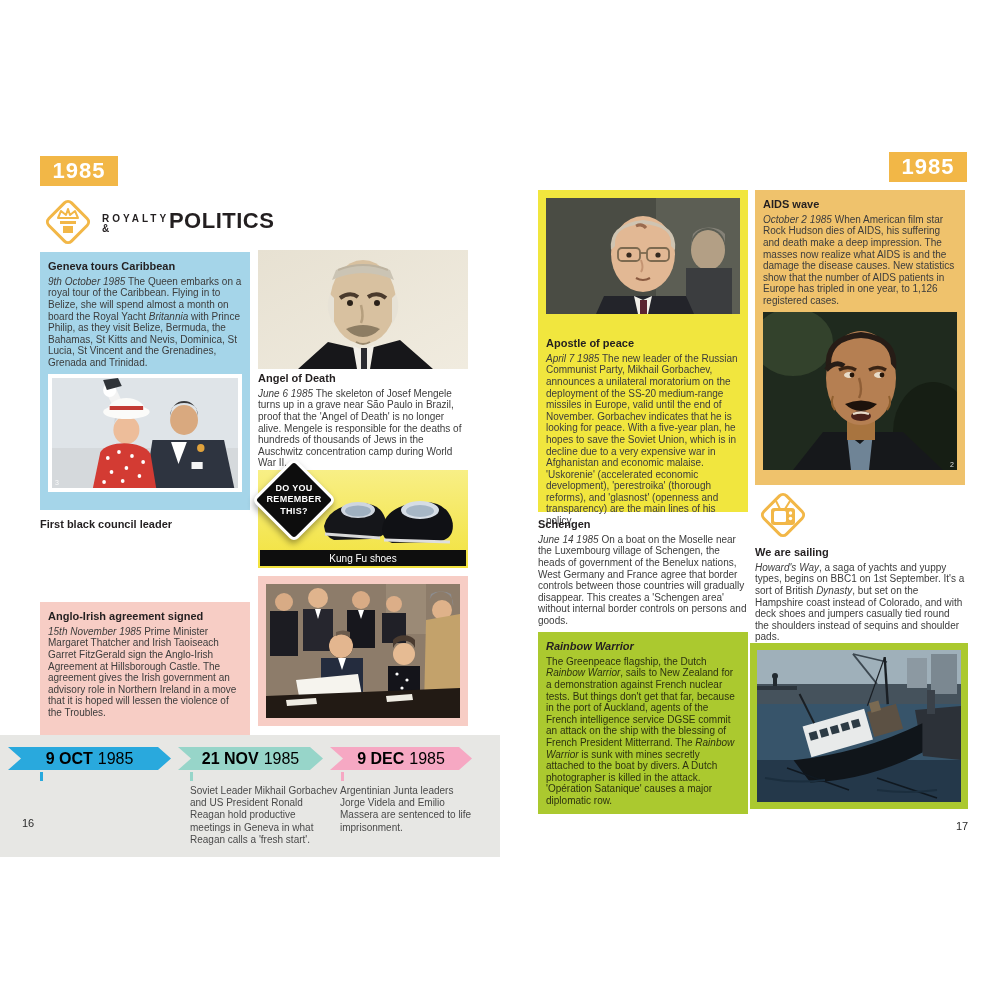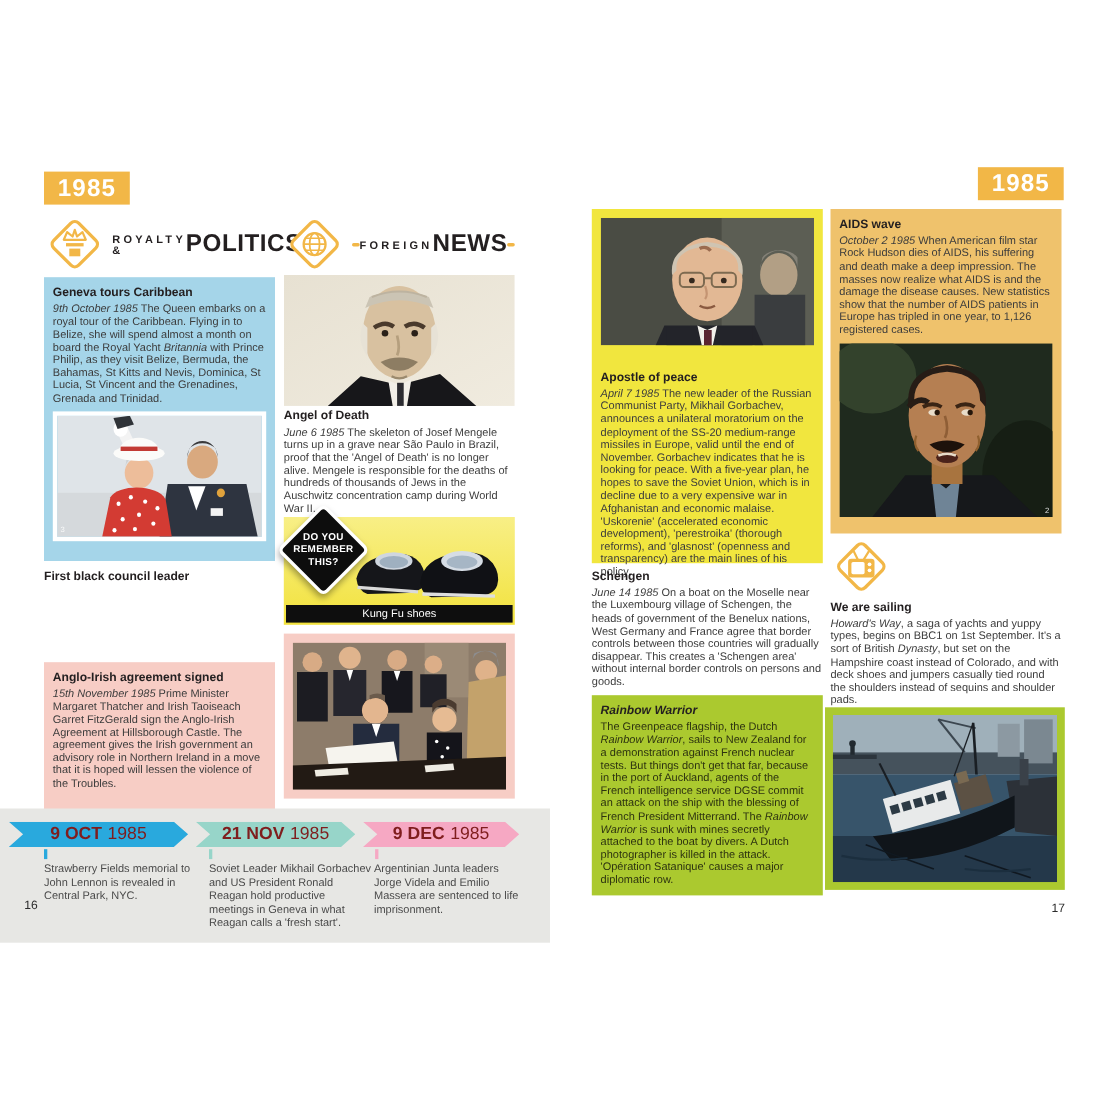--- a/index.html
+++ b/index.html
@@ -38,21 +38,21 @@
   #remember .txt{position:absolute;inset:0;display:flex;flex-direction:column;align-items:center;justify-content:center;
     color:#fff;font-weight:bold;font-size:9px;line-height:1.25;text-align:center;letter-spacing:.3px;}
 
   #shoes-box{position:absolute;left:258px;top:470px;width:210px;height:98px;background:linear-gradient(#F8EF86,#F2E23C);}
   #shoes-caption{position:absolute;left:2px;right:2px;bottom:2px;height:16px;background:#0e0e0e;color:#fff;
     font-size:10px;display:flex;align-items:center;justify-content:center;}
 
   
   #strip{position:absolute;left:0;top:735px;width:500px;height:122px;background:#E7E7E4;}
   .arrow{position:absolute;top:12px;height:23px;display:flex;align-items:center;justify-content:center;
-    font-size:16px;color:#7f1d1d;white-space:nowrap;
+    font-size:16px;color:#000000;white-space:nowrap;
     clip-path:polygon(0 0,calc(100% - 13px) 0,100% 50%,calc(100% - 13px) 100%,0 100%,13px 50%);}
   .arrow b{font-weight:bold;margin-right:5px;}
   .tick{position:absolute;top:37px;width:3px;height:9px;}
   .tl-text{position:absolute;top:50px;font-size:10px;line-height:1.22;color:#4a4a4a;}
   .pagenum{position:absolute;font-size:11px;color:#2b2b2b;}
 
   svg{display:block;}
 </style>
 </head>
 <body>
@@ -122,38 +122,20 @@
 
   <div class="art" style="left:40px;top:518px;width:210px;">
     <h4>First black council leader</h4>
   </div>
 
   <div class="art pad" style="left: 40px; top: 602px; width: 210px; min-height: 136px; background-color: rgb(247, 205, 197);">
     <h4>Anglo-Irish agreement signed</h4>
     <p><i>15th November 1985</i> Prime Minister Margaret Thatcher and Irish Taoiseach Garret FitzGerald sign the Anglo-Irish Agreement at Hillsborough Castle. The agreement gives the Irish government an advisory role in Northern Ireland in a move that it is hoped will lessen the violence of the Troubles.</p>
   </div>
 
-  <div class="sec" style="left:258px;top:194px;width:210px;">
-    <div class="dia">
-      <svg viewBox="0 0 56 56">
-        <rect x="12" y="12" width="32" height="32" rx="5" transform="rotate(45 28 28)" fill="#fff" stroke="#F2B747" stroke-width="3"></rect>
-        <circle cx="28" cy="28" r="10" fill="none" stroke="#F2B747" stroke-width="2"></circle>
-        <ellipse cx="28" cy="28" rx="4.5" ry="10" fill="none" stroke="#F2B747" stroke-width="1.6"></ellipse>
-        <line x1="18" y1="28" x2="38" y2="28" stroke="#F2B747" stroke-width="1.6"></line>
-        <line x1="20" y1="22.5" x2="36" y2="22.5" stroke="#F2B747" stroke-width="1.4"></line>
-        <line x1="20" y1="33.5" x2="36" y2="33.5" stroke="#F2B747" stroke-width="1.4"></line>
-      </svg>
-    </div>
-    <div class="mid">
-      <div class="rule"></div>
-      <div class="kicker">FOREIGN</div>
-      <div class="title">NEWS</div>
-      <div class="rule"></div>
-    </div>
-  </div>
 
   <div class="photo" style="position:absolute;left:258px;top:250px;width:210px;height:119px;">
     <svg viewBox="0 0 210 119" preserveAspectRatio="none">
       <rect width="210" height="119" fill="#efeade"></rect>
       <rect width="210" height="119" fill="url(#g0)" opacity=".25"></rect>
       <defs>
           <linearGradient id="g0" x1="0" y1="0" x2="1" y2="1">
         <stop offset="0" stop-color="#cfc6ae"></stop>
             <stop offset="1" stop-color="#f4efe2"></stop>
           </linearGradient>
@@ -269,21 +251,20 @@
       <b>21 NOV</b>
       <span>1985</span>
     </div>
     <div class="arrow" style="left: 330px; width: 142px; background-color: rgb(246, 168, 195);">
       <b>9 DEC</b>
       <span>1985</span>
     </div>
     <div class="tick" style="left: 40px; background-color: rgb(41, 169, 221);"></div>
     <div class="tick" style="left: 190px; background-color: rgb(151, 213, 201);"></div>
     <div class="tick" style="left: 341px; background-color: rgb(246, 168, 195);"></div>
-    <div class="tl-text" style="left:40px;width:150px;">Strawberry Fields memorial to John Lennon is revealed in Central Park, NYC.</div>
     <div class="tl-text" style="left:190px;width:148px;">Soviet Leader Mikhail Gorbachev and US President Ronald Reagan hold productive meetings in Geneva in what Reagan calls a 'fresh start'.</div>
     <div class="tl-text" style="left:340px;width:140px;">Argentinian Junta leaders Jorge Videla and Emilio Massera are sentenced to life imprisonment.</div>
     <div class="pagenum" style="left:22px;top:82px;">16</div>
   </div>
 
   <div class="year-badge" id="badge-right" style="background-color: rgb(242, 183, 71);">1985</div>
 
   <div class="art pad" style="left: 538px; top: 190px; width: 210px; height: 322px; background-color: rgb(241, 230, 62);">
     <div class="photo" style="height:116px;">
       <svg viewBox="0 0 194 116" preserveAspectRatio="none">

